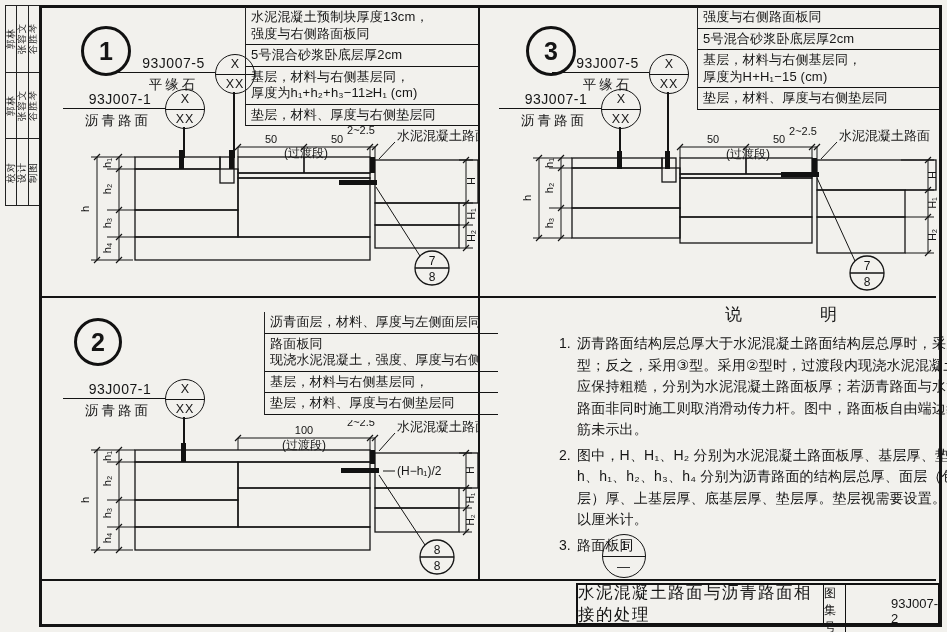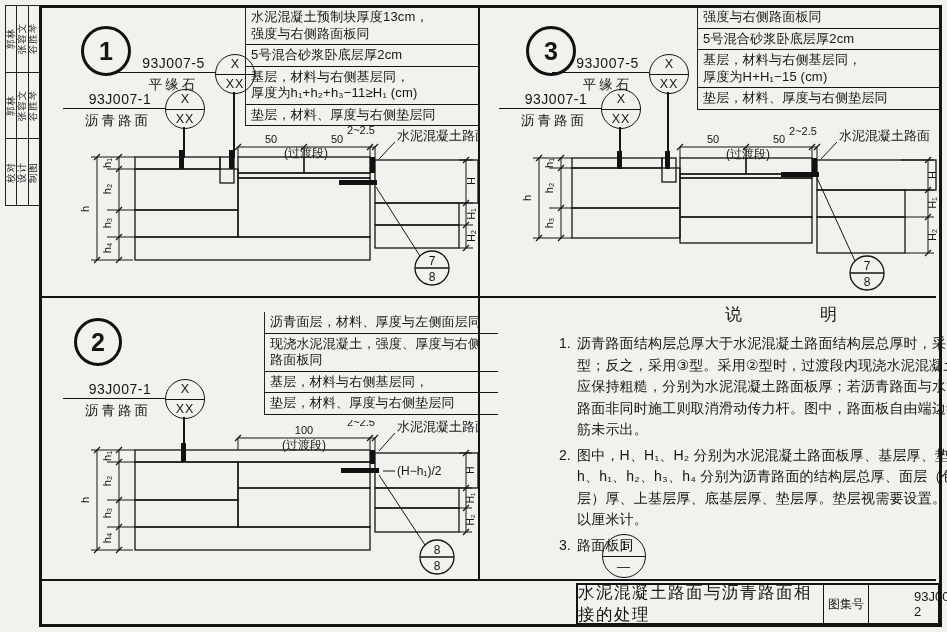--- a/index.html
+++ b/index.html
@@ -31,21 +31,21 @@
   .annblock{border-left:1.6px solid #222;}
   .annrow{border-bottom:1.6px solid #141414;padding:2px 2px 2px 5px;font-size:13px;line-height:16.5px;letter-spacing:.2px;}
   
   .notes-title{font-size:17px;text-align:center;letter-spacing:2px;}
   .note{display:flex;font-size:14px;line-height:21.5px;margin-top:4px;}
   .note-no{width:18px;flex:none;}
   .note-text{flex:1;letter-spacing:.2px;}
   
   .tb{border:2.6px solid #111;display:flex;background:transparent;}
   .tb-title{flex:1;display:flex;align-items:center;justify-content:center;font-size:16.5px;letter-spacing:1.5px;}
-  .tb-right{width:114px;border-left:1.8px solid #111;display:flex;gap:6px;}
+  .tb-right{width:114px;border-left:1.8px solid #111;display:flex;flex-direction:column;gap:6px;}
   .tb-row{flex:1;display:flex;}
   .tb-row + .tb-row{border-top:1.5px solid #111;}
   .tb-lb{width:44px;display:flex;align-items:center;justify-content:center;font-size:12px;border-right:1.5px solid #111;}
   .tb-vl{flex:1;display:flex;align-items:center;justify-content:center;font-size:13px;margin-left:45px;}
   
   svg text{font-family:"Liberation Sans","DejaVu Sans",sans-serif;fill:#151515;}
   svg .t11{font-size:11px;} svg .t12{font-size:12px;} svg .t13{font-size:13px;} svg .t10{font-size:10px;}
   svg .ln{stroke:#151515;stroke-width:1.3;fill:none;}
   svg .dln{stroke:#151515;stroke-width:1;fill:none;}
   svg .tk{stroke:#151515;stroke-width:1.2;fill:none;}
@@ -326,22 +326,22 @@
     <div class="co-t">X</div>
     <div class="co-b">XX</div>
   </div>
   <div class="vline" style="left:183px;top:417px;height:31px;"></div>
 
   <div class="abs annblock" style="left:245px;top:312px;width:233px;margin-left:19px;">
     <div class="annrow">
       <div>沥青面层，材料、厚度与左侧面层同</div>
     </div>
     <div class="annrow">
+      <div>路面板同</div>
       <div>现浇水泥混凝土，强度、厚度与右侧</div>
-      <div>路面板同</div>
     </div>
     <div class="annrow">
       <div>基层，材料与右侧基层同，</div>
     </div>
     <div class="annrow">
       <div>垫层，材料、厚度与右侧垫层同</div>
     </div>
   </div>
 
   <svg class="abs" style="left:45px;top:420px;" width="433" height="159" viewBox="0 0 433 159">

